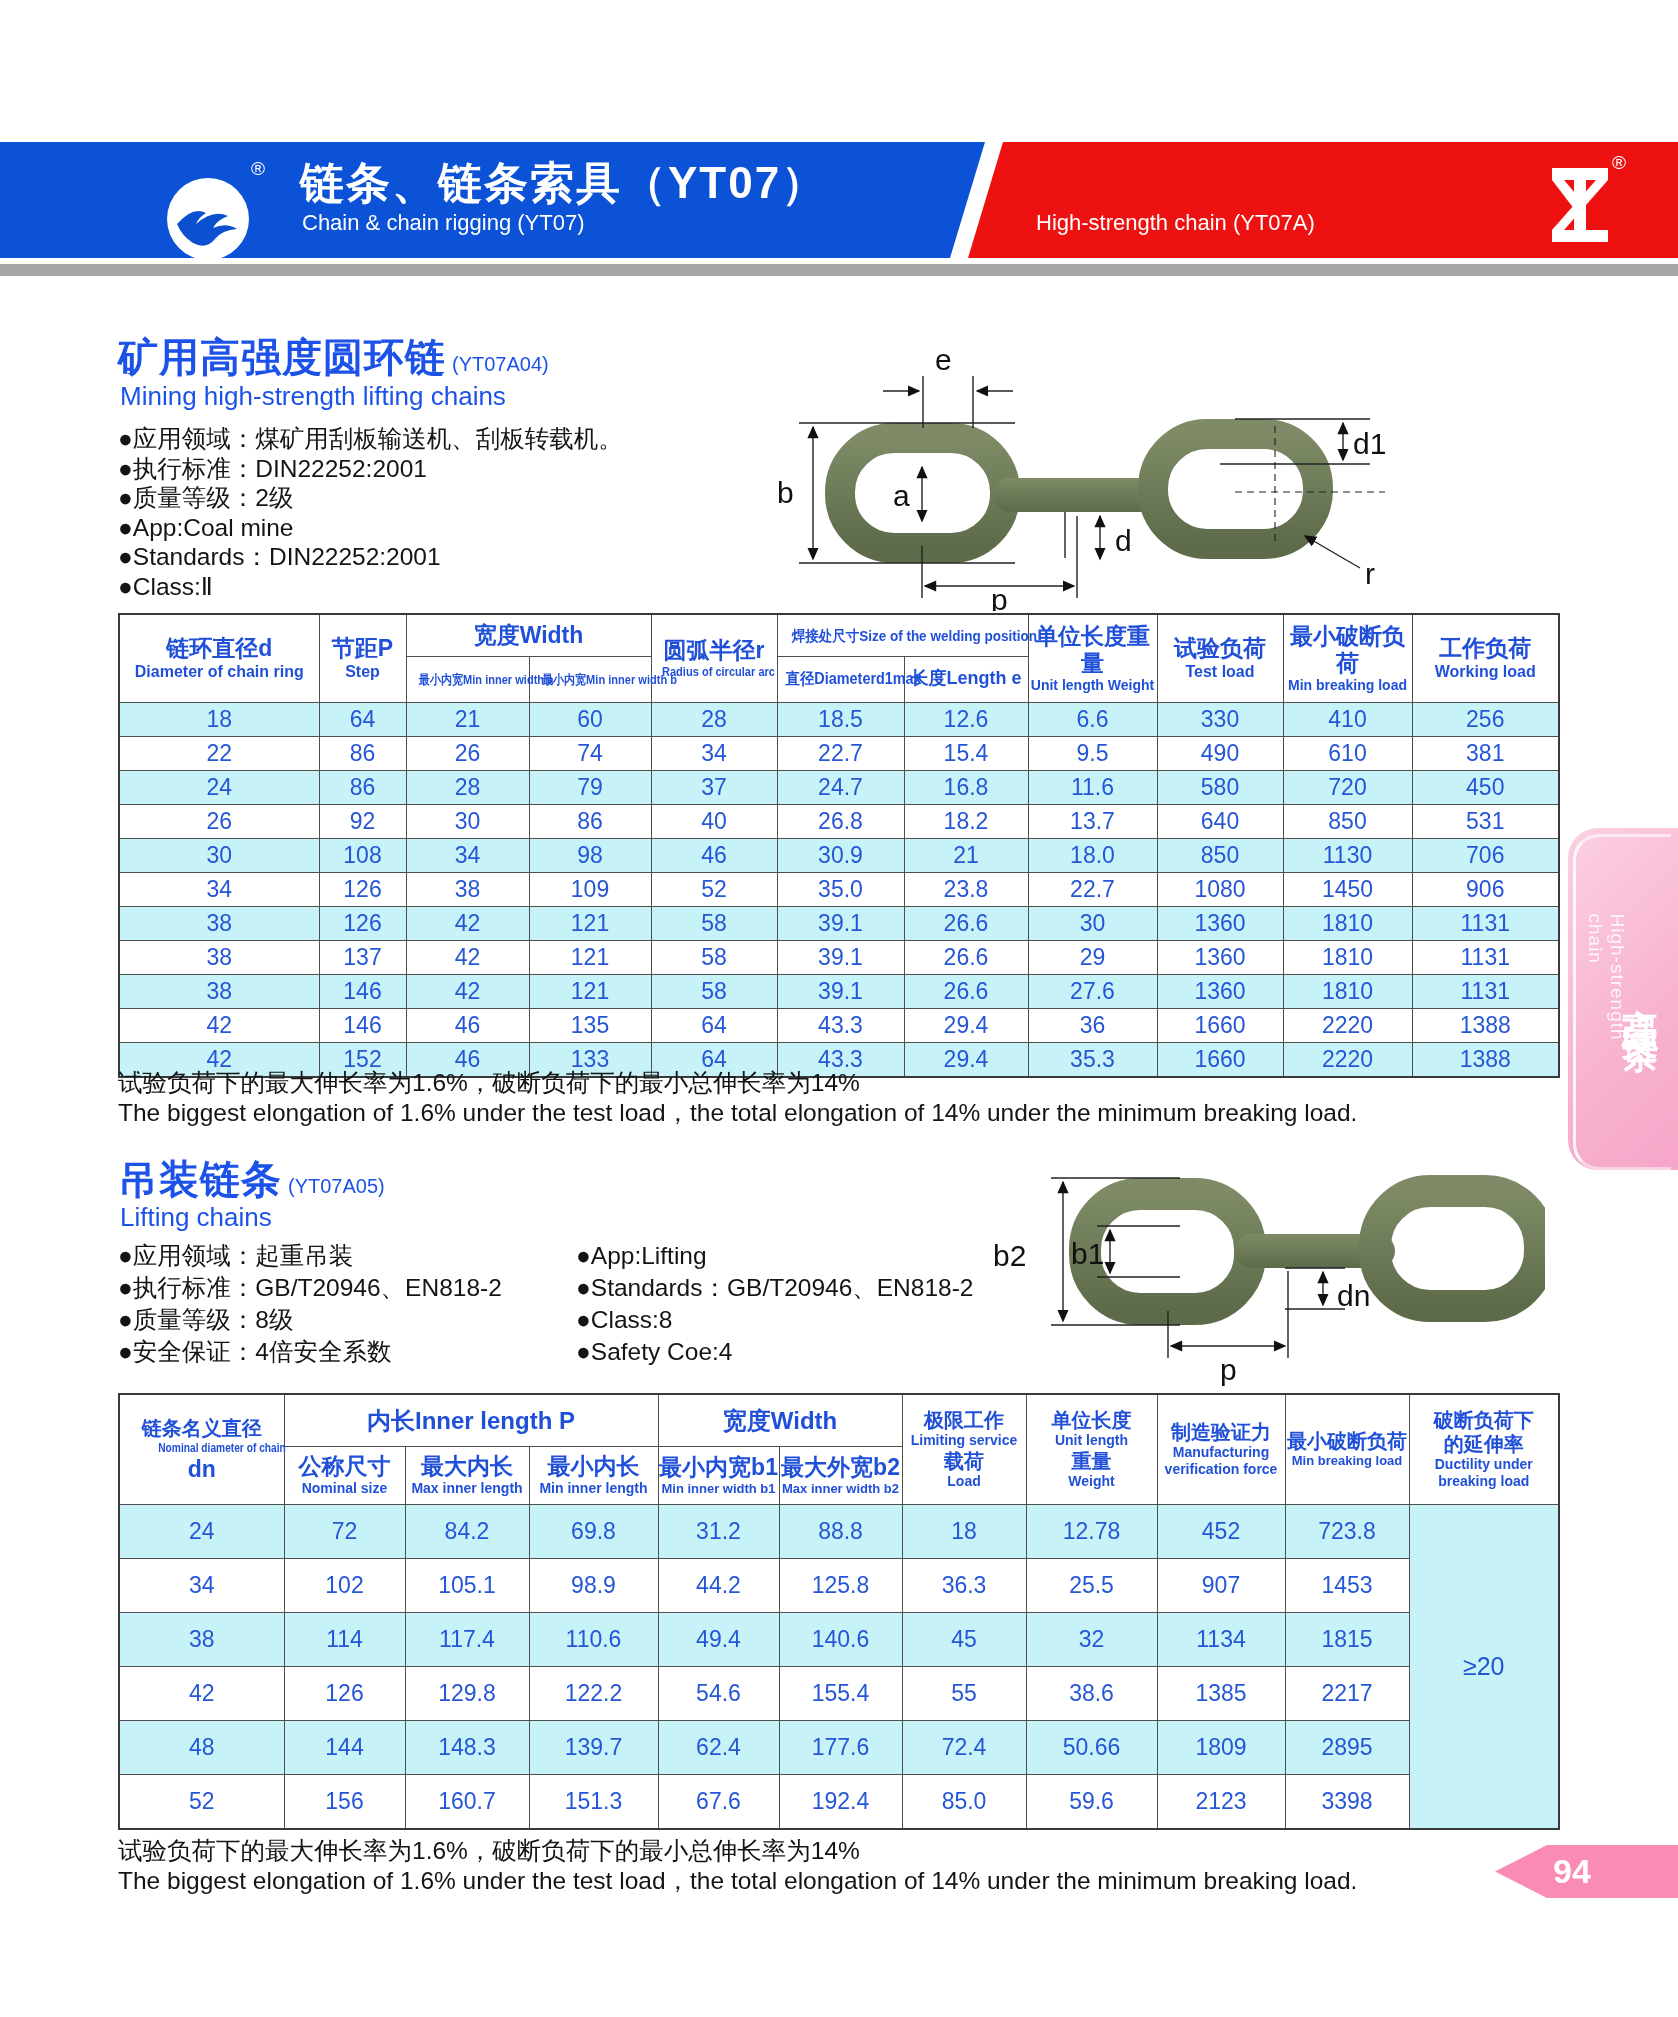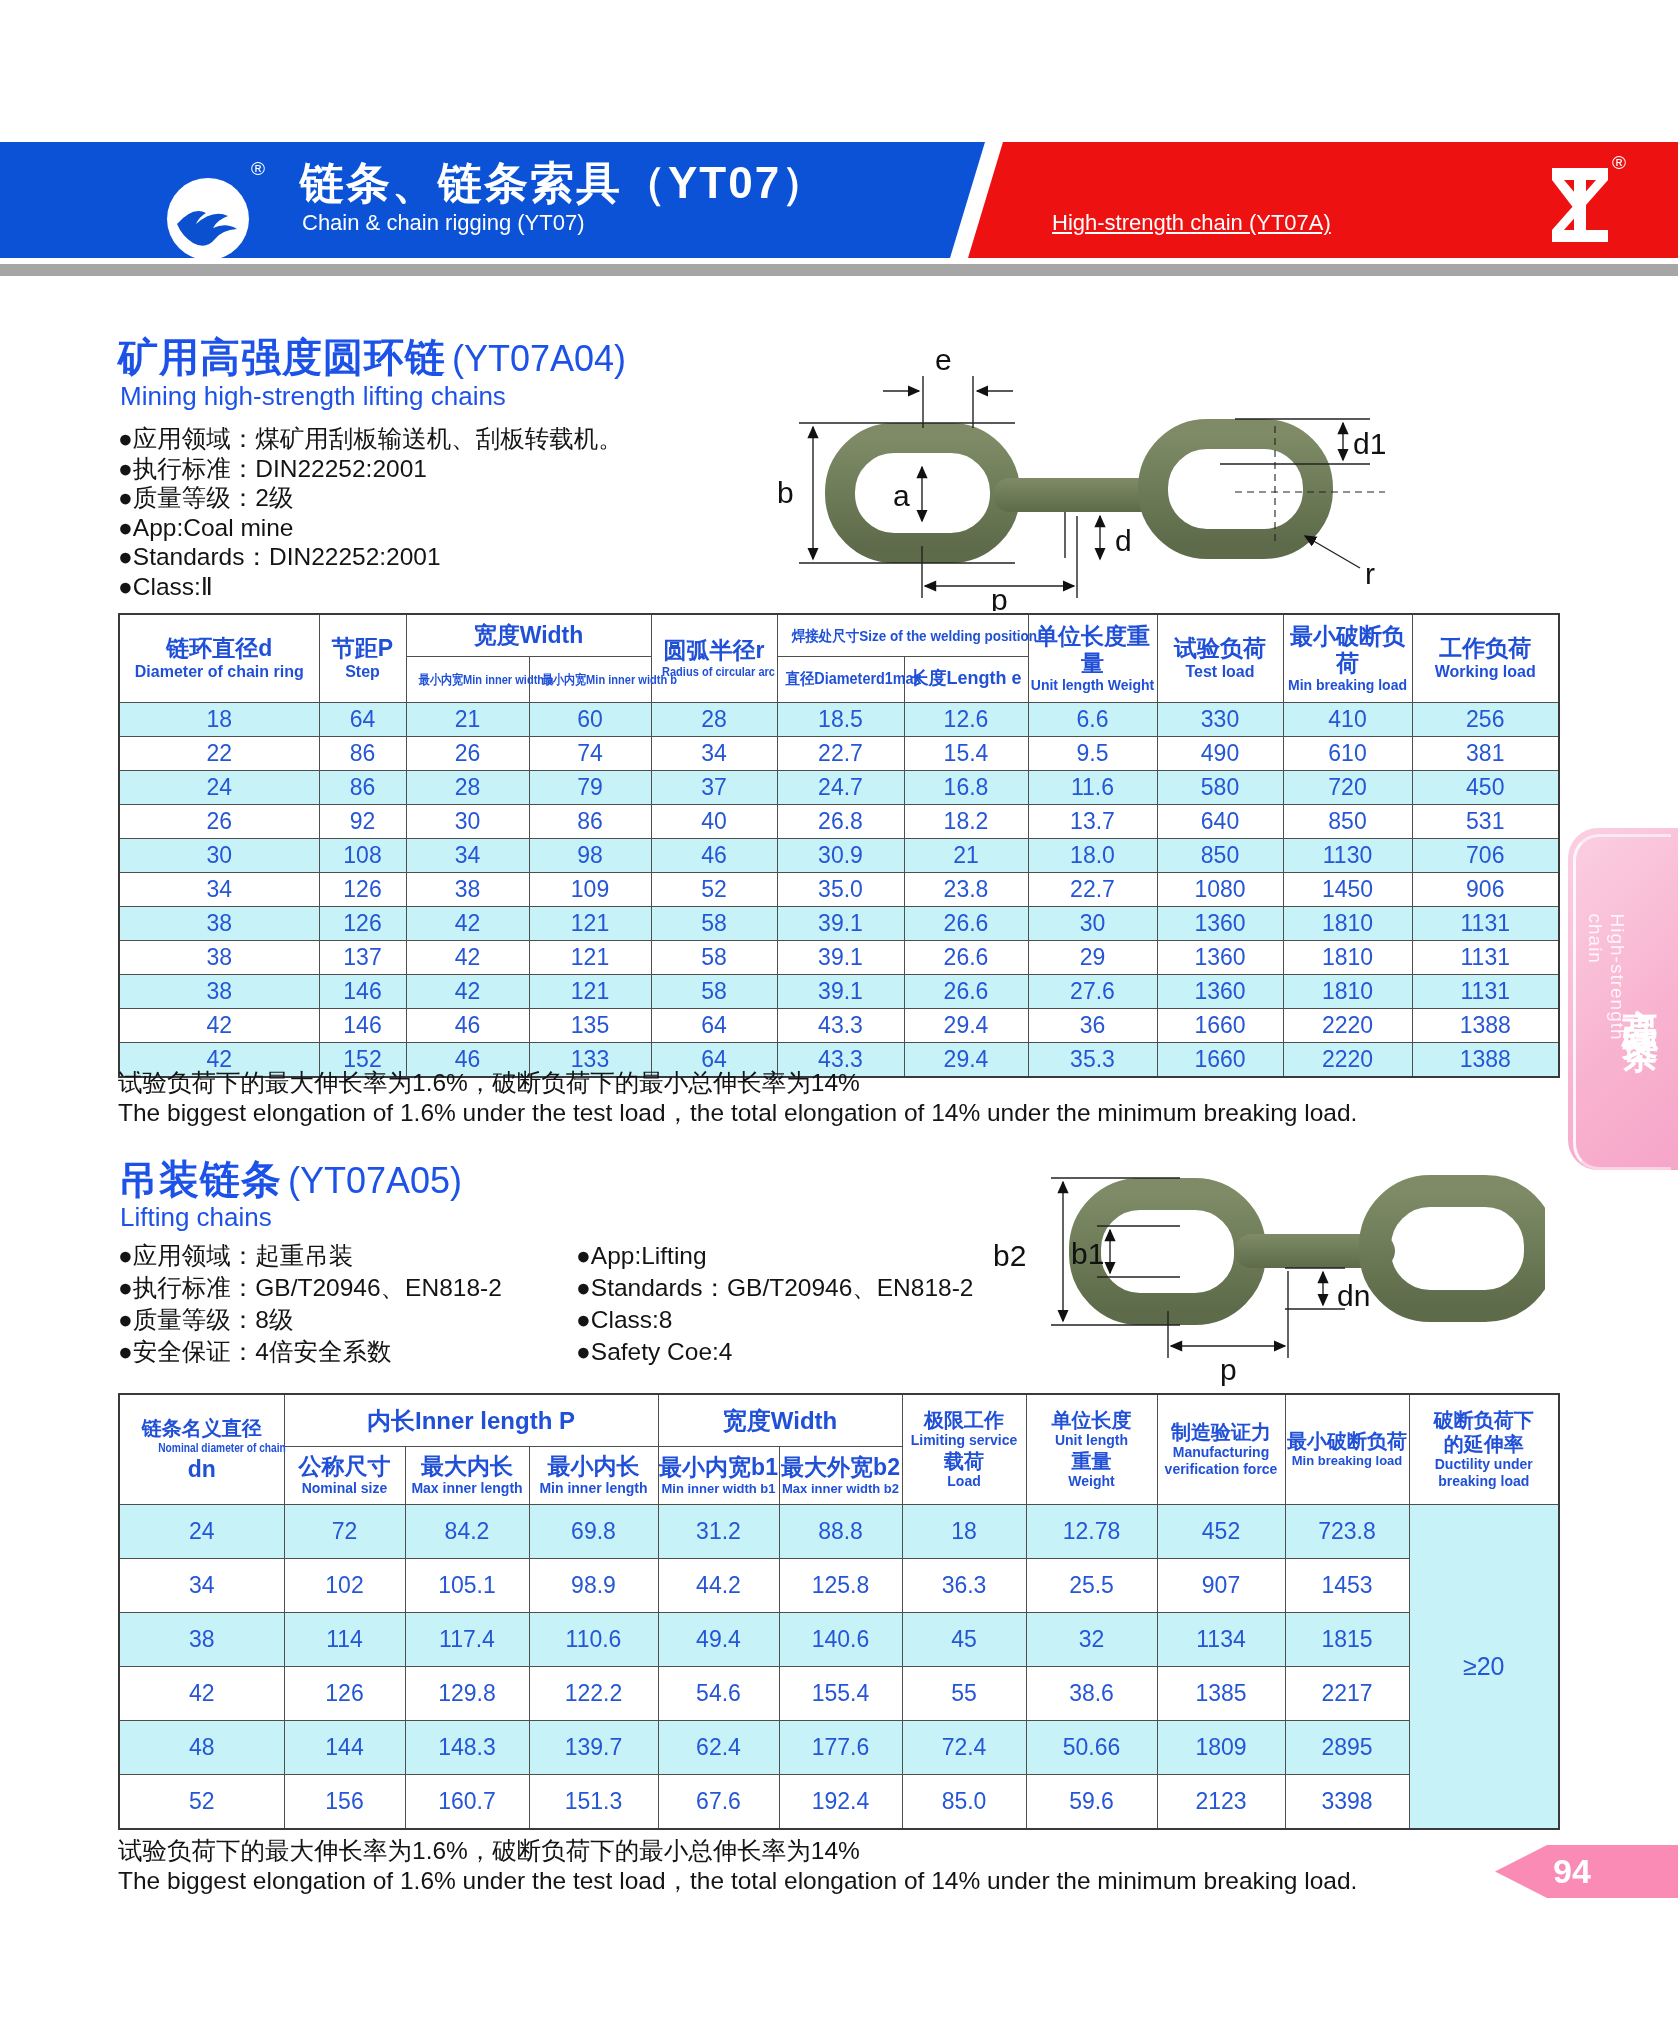--- a/index.html
+++ b/index.html
@@ -7,30 +7,30 @@
         font-family:"Liberation Sans","DejaVu Sans",sans-serif;}
 
   
   .banner-blue{position:absolute;left:0;top:142px;width:985px;height:116px;background:#0b52d6;
     clip-path:polygon(0 0,100% 0,calc(100% - 35px) 100%,0 100%);}
   .banner-red{position:absolute;left:968px;top:142px;width:710px;height:116px;background:#ee1111;
     clip-path:polygon(35px 0,100% 0,100% 100%,0 100%);}
   .banner-title-zh{position:absolute;left:300px;top:12px;font-size:44px;font-weight:bold;color:#fff;letter-spacing:2px;white-space:nowrap;}
   .banner-title-en{position:absolute;left:302px;top:68px;font-size:22px;color:#fff;white-space:nowrap;}
   .banner-red .banner-title-zh{left:82px;}
-  .banner-red .banner-title-en{left:84px;text-decoration:underline;}
+  .banner-red .banner-title-en{left:68px;}
   .logo-wrap{position:absolute;left:163px;top:30px;width:120px;height:90px;}
   .reg-mark{position:absolute;font-size:19px;color:#fff;}
   .emblem-wrap{position:absolute;left:572px;top:18px;width:100px;height:92px;}
   .gray-bar{position:absolute;left:0;top:264px;width:1678px;height:12px;background:#a6a6a6;}
 
   
   .sec-title{position:absolute;color:#1c52e8;white-space:nowrap;}
   .sec-title .zh{font-size:40px;font-weight:bold;letter-spacing:1px;text-align:center;}
-  .sec-title .code{font-size:36px;margin-left:6px;}
+  .sec-title .code{font-size:20px;margin-left:6px;}
   .sec-sub{position:absolute;color:#1c52e8;font-size:26px;white-space:nowrap;}
   .bullets{position:absolute;color:#141414;font-size:24.5px;line-height:29.5px;white-space:nowrap;}
   .bullets div{margin:0;}
   .bullets2{line-height:32px;}
 
   
   .note{position:absolute;color:#141414;font-size:24.5px;line-height:30px;white-space:nowrap;}
 
   
   table.spec{position:absolute;left:118px;border-collapse:collapse;table-layout:fixed;background:#fff;

